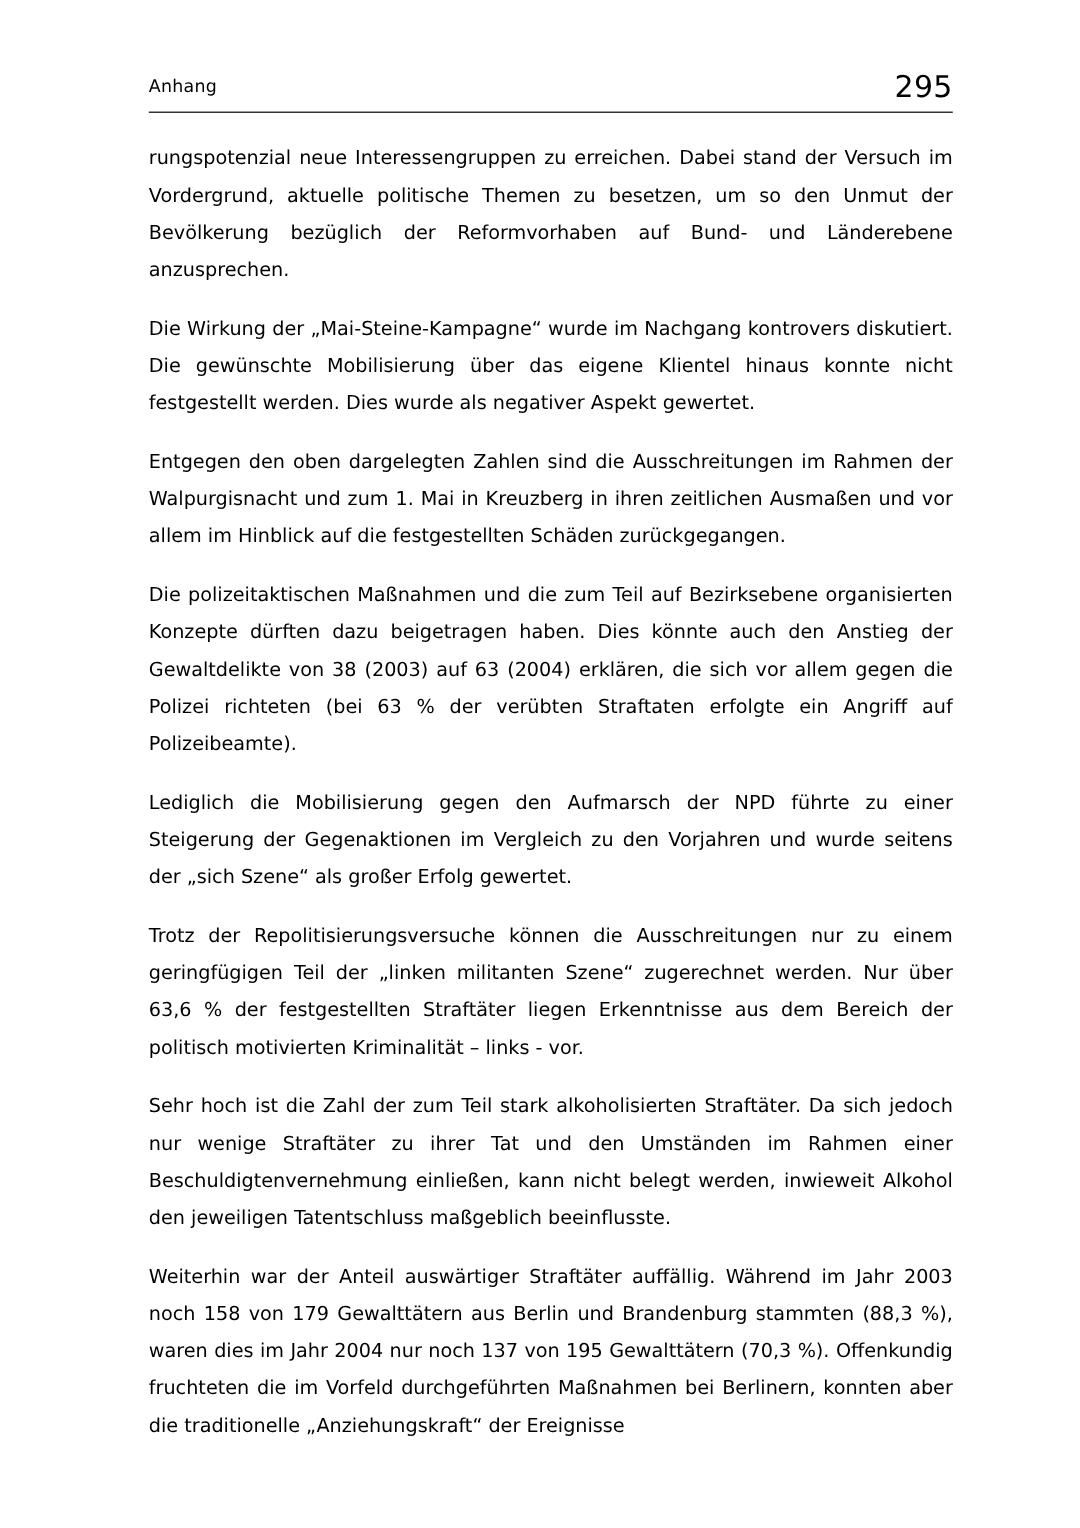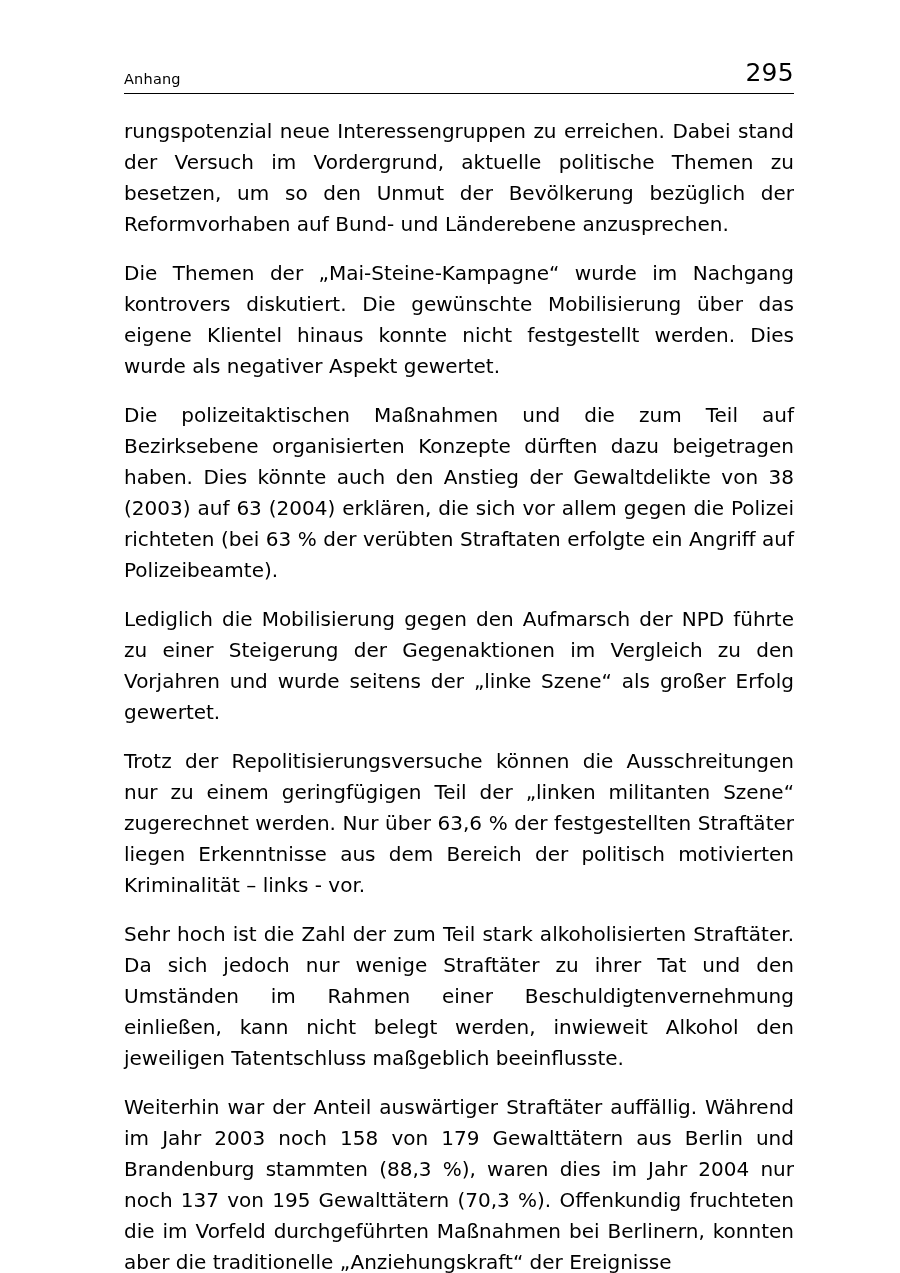--- a/index.html
+++ b/index.html
@@ -20,39 +20,39 @@
     box-sizing: border-box;
   }
   .content {
     position: absolute;
     left: 124px;
     top: 58px;
     width: 670px;
   }
   .running-head {
     display: flex;
-    align-items: flex-end;
+    align-items: center;
     justify-content: space-between;
     padding-bottom: 6px;
     border-bottom: 1.5px solid #000000;
   }
   .running-head-left {
     font-size: 14.5px;
     letter-spacing: 0.2px;
   }
   .running-head-right {
     font-size: 25px;
     letter-spacing: 0.3px;
   }
   .body-text {
     margin-top: 22px;
   }
   p.para {
     margin: 0 0 18px 0;
-    font-size: 20px;
+    font-size: 16px;
     line-height: 31px;
     text-align: justify;
     text-justify: inter-word;
     hyphens: manual;
   }
   p.para:last-child {
     margin-bottom: 0;
   }
 </style>
 </head>
@@ -61,22 +61,23 @@
 <div class="page">
   <div class="content">
 
     <div class="running-head">
       <span class="running-head-left">Anhang</span>
       <span class="running-head-right">295</span>
     </div>
 
     <div class="body-text">
       <p class="para">rungspotenzial neue Interessengruppen zu erreichen. Dabei stand der Versuch im Vordergrund, aktuelle politische Themen zu besetzen, um so den Unmut der Bevölkerung bezüglich der Reformvorhaben auf Bund- und Länderebene anzusprechen.</p>
-      <p class="para">Die Themen der „Mai-Steine-Kampagne“ wurde im Nachgang kontrovers diskutiert. Die gewünschte Mobilisierung über das eigene Klientel hinaus konnte nicht festgestellt werden. Dies wurde als negativer Aspekt gewertet.</p>
+      <p class="para">Die Wirkung der „Mai-Steine-Kampagne“ wurde im Nachgang kontrovers diskutiert. Die gewünschte Mobilisierung über das eigene Klientel hinaus konnte nicht festgestellt werden. Dies wurde als negativer Aspekt gewertet.</p>
+      <p class="para">Entgegen den oben dargelegten Zahlen sind die Ausschreitungen im Rahmen der Walpurgisnacht und zum 1. Mai in Kreuzberg in ihren zeitlichen Ausmaßen und vor allem im Hinblick auf die festgestellten Schäden zurückgegangen.</p>
       <p class="para">Die polizeitaktischen Maßnahmen und die zum Teil auf Bezirksebene organisierten Konzepte dürften dazu beigetragen haben. Dies könnte auch den Anstieg der Gewaltdelikte von 38 (2003) auf 63 (2004) erklären, die sich vor allem gegen die Polizei richteten (bei 63 % der verübten Straftaten erfolgte ein Angriff auf Polizeibeamte).</p>
-      <p class="para">Lediglich die Mobilisierung gegen den Aufmarsch der NPD führte zu einer Steigerung der Gegenaktionen im Vergleich zu den Vorjahren und wurde seitens der „linke Szene“ als großer Erfolg gewertet.</p>
+      <p class="para">Lediglich die Mobilisierung gegen den Aufmarsch der NPD führte zu einer Steigerung der Gegenaktionen im Vergleich zu den Vorjahren und wurde seitens der „sich Szene“ als großer Erfolg gewertet.</p>
       <p class="para">Trotz der Repolitisierungsversuche können die Ausschreitungen nur zu einem geringfügigen Teil der „linken militanten Szene“ zugerechnet werden. Nur über 63,6 % der festgestellten Straftäter liegen Erkenntnisse aus dem Bereich der politisch motivierten Kriminalität – links - vor.</p>
       <p class="para">Sehr hoch ist die Zahl der zum Teil stark alkoholisierten Straftäter. Da sich jedoch nur wenige Straftäter zu ihrer Tat und den Umständen im Rahmen einer Beschuldigtenvernehmung einließen, kann nicht belegt werden, inwieweit Alkohol den jeweiligen Tatentschluss maßgeblich beeinflusste.</p>
       <p class="para">Weiterhin war der Anteil auswärtiger Straftäter auffällig. Während im Jahr 2003 noch 158 von 179 Gewalttätern aus Berlin und Brandenburg stammten (88,3 %), waren dies im Jahr 2004 nur noch 137 von 195 Gewalttätern (70,3 %). Offenkundig fruchteten die im Vorfeld durchgeführten Maßnahmen bei Berlinern, konnten aber die traditionelle „Anziehungskraft“ der Ereignisse</p>
     </div>
 
   </div>
 </div>
 
 </body></html>

